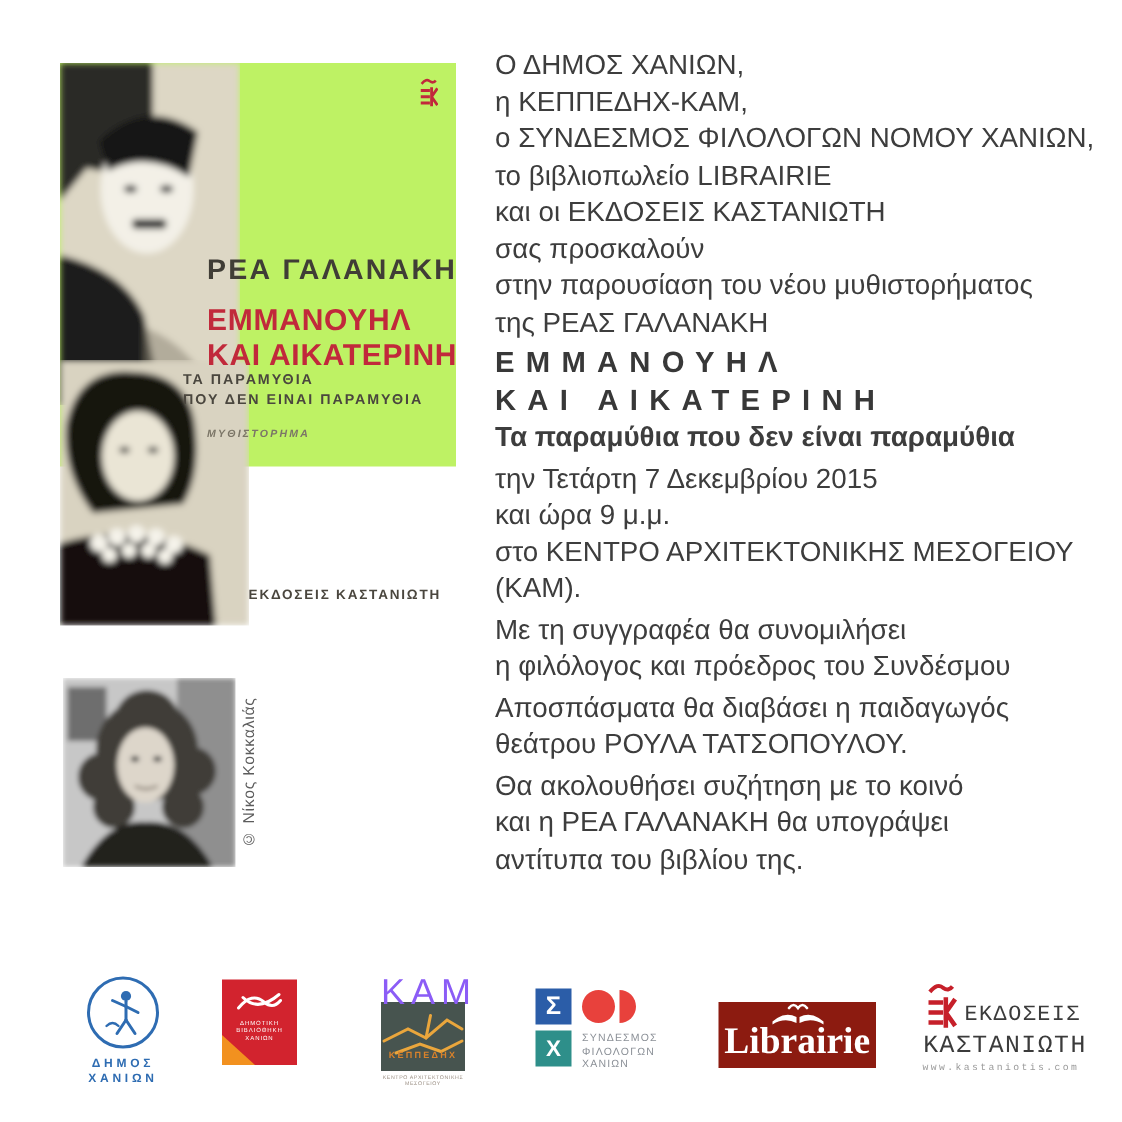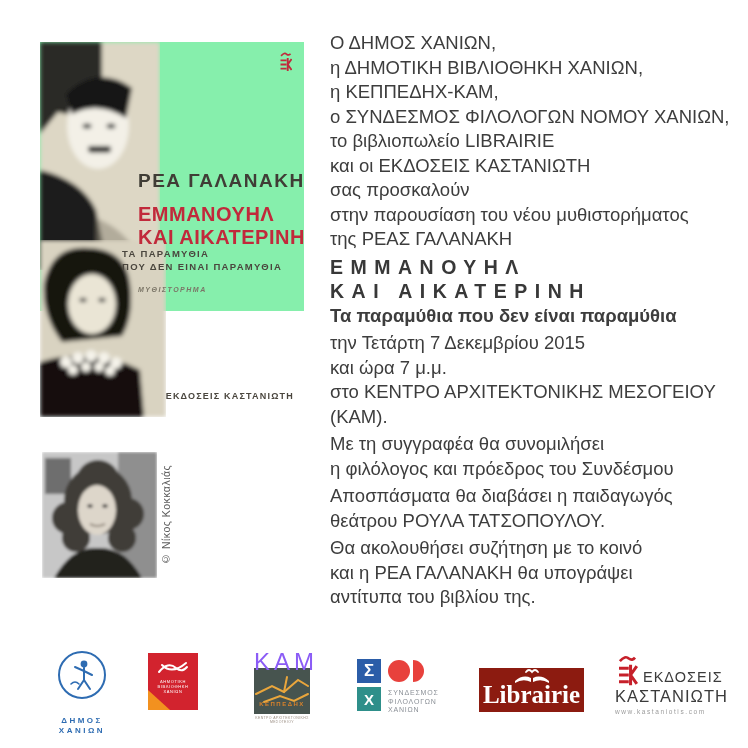--- a/index.html
+++ b/index.html
@@ -1,20 +1,20 @@
 <!DOCTYPE html>
 <html><head>
 <meta charset="utf-8">
 <style>
   html,body{margin:0;padding:0;background:#ffffff;}
   .poster{position:relative;width:748px;height:748px;background:#ffffff;overflow:hidden;
           font-family:"Liberation Sans", sans-serif;color:#3d3d3d;}
 
   
-  .cover{position:absolute;left:40px;top:42px;width:264px;height:269px;background:#86efac;}
+  .cover{position:absolute;left:40px;top:42px;width:264px;height:269px;background:#bef264;}
   .cover svg.portrait{position:absolute;display:block;}
   .cv-author{position:absolute;left:98px;top:128px;font-size:19px;font-weight:700;
              letter-spacing:1.5px;color:#403d36;white-space:nowrap;}
   .cv-title{position:absolute;left:98px;top:161px;font-size:20px;line-height:23px;
             font-weight:700;letter-spacing:0.5px;color:#c1293b;white-space:nowrap;}
   .cv-sub{position:absolute;left:82px;top:206px;font-size:9.5px;line-height:12.5px;
           font-weight:700;letter-spacing:1.3px;color:#4a463e;white-space:nowrap;}
   .cv-genre{position:absolute;left:98px;top:244px;font-size:7px;font-style:italic;
             letter-spacing:1.5px;color:#7b7567;font-weight:700;}
   .cv-pub{position:absolute;right:10px;top:349px;font-size:9px;font-weight:700;
@@ -35,21 +35,21 @@
   .st{font-weight:400;}
   .btitle{font-size:19.5px;font-weight:700;letter-spacing:7.5px;color:#383838;}
   .bsub{font-weight:700;}
   .blk{margin-top:3px;}
 
   
   .logo{position:absolute;}
   .lg-dimos{left:55px;top:651px;width:54px;text-align:center;}
   .lg-dimos .ring{width:44px;height:44px;border:2.5px solid #2e6cb2;border-radius:50%;
                   margin:0 auto;display:flex;align-items:center;justify-content:center;}
-  .lg-dimos .cap{margin-top:17px;font-size:8px;line-height:10px;font-weight:700;
+  .lg-dimos .cap{margin-top:5px;font-size:8px;line-height:10px;font-weight:700;
                  letter-spacing:2.5px;color:#2e6cb2;}
 
   .lg-library{left:148px;top:653px;width:50px;height:57px;background:#d2232e;overflow:hidden;}
   .lg-library .tri{position:absolute;left:0;bottom:0;width:0;height:0;
                    border-left:22px solid #f2911f;border-top:20px solid transparent;}
   .lg-library .emb{position:absolute;left:8px;top:6px;}
   .lg-library .cap{position:absolute;left:0;top:26px;width:100%;text-align:center;
                    font-size:4px;line-height:5px;letter-spacing:0.6px;color:#ffffff;}
 
   .lg-kam{left:250px;top:650px;width:64px;}
@@ -72,21 +72,21 @@
   .lg-phil .circ{width:22px;height:22px;border-radius:50%;background:#e8413c;margin-left:7px;margin-top:1px;}
   .lg-phil .half{width:11px;height:22px;border-radius:0 22px 22px 0;background:#e8413c;margin-left:3px;margin-top:1px;}
   .lg-phil .cap{margin-left:7px;margin-top:6px;font-size:7px;line-height:8.5px;
                 letter-spacing:0.8px;color:#8b9097;}
 
   .lg-lib{left:479px;top:668px;width:105px;height:44px;background:#8c1b10;
           display:flex;flex-direction:column;align-items:center;justify-content:flex-start;}
   .lg-lib .word{font-family:"Liberation Serif", serif;font-weight:700;font-size:25px;
                 color:#ffffff;line-height:26px;margin-top:-2px;letter-spacing:0px;}
 
-  .lg-kast{left:615px;top:655px;width:110px;}
+  .lg-kast{left:615px;top:655px;width:110px;font-family:Liberation Mono, monospace;}
   .lg-kast .top{display:flex;align-items:flex-end;}
   .lg-kast .l1{font-size:14.5px;letter-spacing:1px;color:#3b3b3b;margin-left:4px;
                margin-bottom:2px;}
   .lg-kast .l2{font-size:16.5px;letter-spacing:1px;color:#3b3b3b;margin-top:0px;text-align:center;}
   .lg-kast .url{font-size:6.5px;letter-spacing:1.6px;color:#9b9b9b;margin-top:2px;}
 </style>
 </head>
 <body>
 
 <div class="poster">
@@ -183,39 +183,38 @@
       <ellipse cx="63" cy="54" rx="2.8" ry="1.8" fill="#2e2e2e"></ellipse>
       <path d="M48,72 Q55,76 63,72" stroke="#7a6e62" stroke-width="1.6" fill="none"></path>
       <path d="M12,126 Q30,94 55,96 Q82,94 100,126 Z" fill="#24221e"></path>
     </g>
   </svg>
   <div class="credit">© Νίκος Κοκκαλιάς</div>
 
   <div class="rc">
     <div>
       <div class="ln"><span>Ο </span><span class="st">ΔΗΜΟΣ ΧΑΝΙΩΝ</span><span>,</span></div>
-      <div class="ln"><span>η </span><span class="st">ΔΗΜΟΤΙΚΗ ΒΙΒΛΙΟΘΗΚΗ ΧΑΝΙΩΝ</span><span>,</span></div>
       <div class="ln"><span>η </span><span class="st">ΚΕΠΠΕΔΗΧ-ΚΑΜ</span><span>,</span></div>
       <div class="ln"><span>ο </span><span class="st">ΣΥΝΔΕΣΜΟΣ ΦΙΛΟΛΟΓΩΝ ΝΟΜΟΥ ΧΑΝΙΩΝ</span><span>,</span></div>
       <div class="ln"><span>το βιβλιοπωλείο </span><span class="st">LIBRAIRIE</span><span></span></div>
       <div class="ln"><span>και οι </span><span class="st">ΕΚΔΟΣΕΙΣ ΚΑΣΤΑΝΙΩΤΗ</span><span></span></div>
       <div class="ln"><span>σας προσκαλούν</span><span class="st"></span><span></span></div>
       <div class="ln"><span>στην παρουσίαση του νέου μυθιστορήματος</span><span class="st"></span><span></span></div>
       <div class="ln"><span>της </span><span class="st">ΡΕΑΣ ΓΑΛΑΝΑΚΗ</span><span></span></div>
     </div>
 
     <div class="blk">
       <div class="ln btitle">ΕΜΜΑΝΟΥΗΛ</div>
       <div class="ln btitle">ΚΑΙ ΑΙΚΑΤΕΡΙΝΗ</div>
       <div class="ln bsub">Τα παραμύθια που δεν είναι παραμύθια</div>
     </div>
 
     <div class="blk">
       <div class="ln">την Τετάρτη 7 Δεκεμβρίου 2015</div>
-      <div class="ln">και ώρα 7 μ.μ.</div>
+      <div class="ln">και ώρα 9 μ.μ.</div>
       <div class="ln">στο ΚΕΝΤΡΟ ΑΡΧΙΤΕΚΤΟΝΙΚΗΣ ΜΕΣΟΓΕΙΟΥ</div>
       <div class="ln">(ΚΑΜ).</div>
     </div>
 
     <div class="blk">
       <div class="ln"><span>Με τη συγγραφέα θα συνομιλήσει</span><span class="st"></span><span></span></div>
       <div class="ln"><span>η φιλόλογος και πρόεδρος του Συνδέσμου</span><span class="st"></span><span></span></div>
     </div>
 
     <div class="blk">

